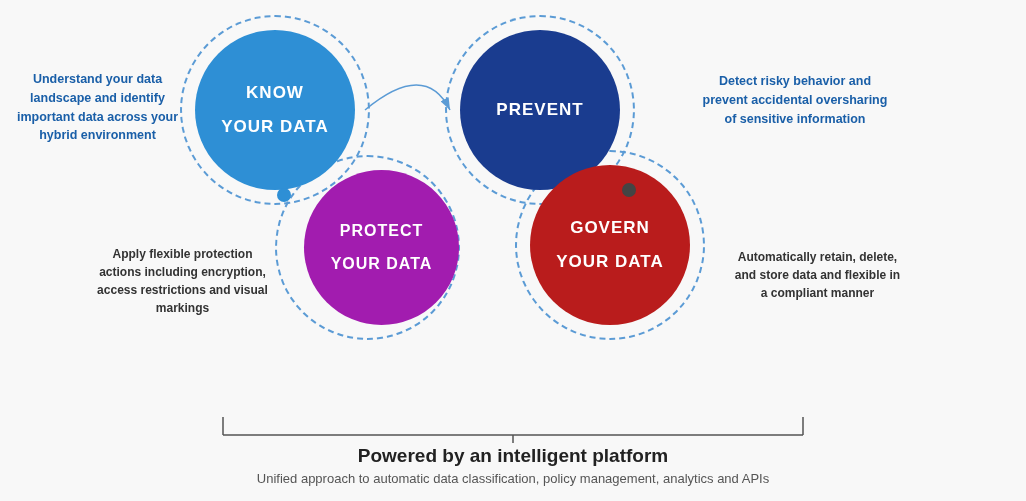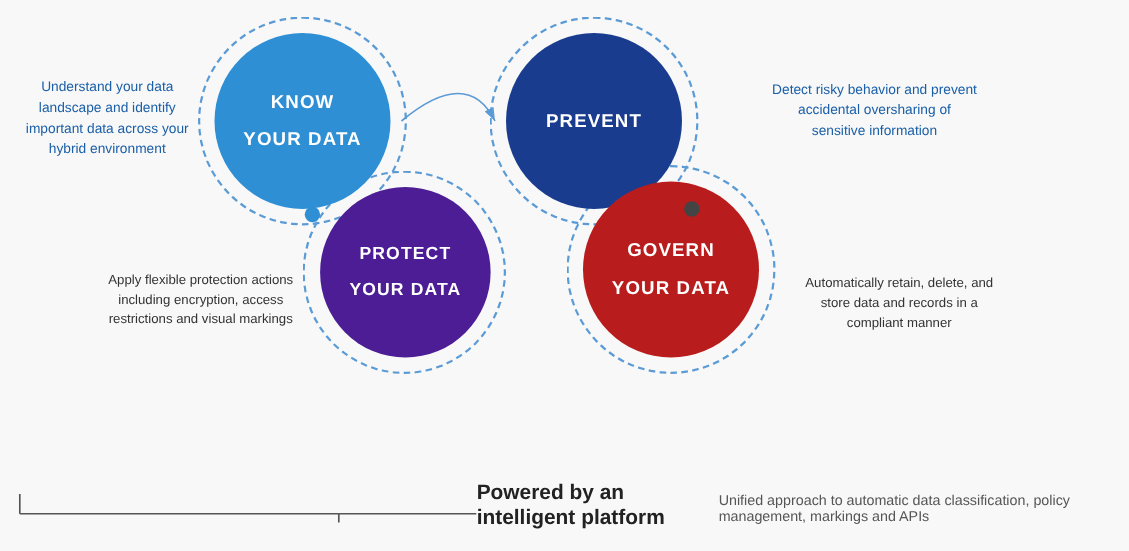--- a/index.html
+++ b/index.html
@@ -72,22 +72,22 @@
       left: 460px;
       top: 30px;
       font-size: 17px;
       line-height: 1.3;
       text-align: right;
     }
 
     .circle-protect {
       width: 155px;
       height: 155px;
-      background: #4c1d95;
-      left: 291px;
+      background: #a21caf;
+      left: 304px;
       top: 170px;
       font-size: 16px;
       line-height: 1.3;
     }
 
     .circle-govern {
       width: 160px;
       height: 160px;
       background: #b91c1c;
       left: 530px;
@@ -151,20 +151,21 @@
       top: 183px;
     }
 
     
     .annotation {
       position: absolute;
       font-size: 12.5px;
       color: #1a3c8f;
       text-align: center;
       line-height: 1.5;
+      font-weight: bold;
     }
 
     .annotation-know {
       left: 10px;
       top: 70px;
       width: 175px;
       text-align: center;
       color: #1a5fa8;
     }
 
@@ -192,21 +193,21 @@
       text-align: center;
       color: #333;
       font-size: 12px;
     }
 
     
     .bottom-section {
       width: 100%;
       padding: 10px 8px 15px;
       display: flex;
-      flex-direction: row;
+      flex-direction: column;
       align-items: center;
       position: relative;
     }
 
     
     .bottom-title {
       font-size: 19px;
       font-weight: 700;
       color: #222;
       margin-bottom: 4px;
@@ -272,35 +273,35 @@
       <span>GOVERN</span>
       <span>YOUR DATA</span>
     </div>
 
     <div class="dot dot-blue"></div>
     <div class="dot dot-dark"></div>
 
     <div class="annotation annotation-know">Understand your data landscape and identify important data across your hybrid environment</div>
     <div class="annotation annotation-prevent">Detect risky behavior and prevent accidental oversharing of sensitive information</div>
     <div class="annotation annotation-protect">Apply flexible protection actions including encryption, access restrictions and visual markings</div>
-    <div class="annotation annotation-govern">Automatically retain, delete, and store data and records in a compliant manner</div>
+    <div class="annotation annotation-govern">Automatically retain, delete, and store data and flexible in a compliant manner</div>
 
   </div>
 
   <div class="bottom-section">
 
     <svg width="600" height="30">
 
       <line x1="10" y1="2" x2="10" y2="20" stroke="#555" stroke-width="1.5"></line>
 
       <line x1="10" y1="20" x2="300" y2="20" stroke="#555" stroke-width="1.5"></line>
 
       <line x1="300" y1="20" x2="300" y2="28" stroke="#555" stroke-width="1.5"></line>
 
       <line x1="300" y1="20" x2="590" y2="20" stroke="#555" stroke-width="1.5"></line>
 
       <line x1="590" y1="2" x2="590" y2="20" stroke="#555" stroke-width="1.5"></line>
     </svg>
 
     <div class="bottom-title">Powered by an intelligent platform</div>
-    <div class="bottom-subtitle">Unified approach to automatic data classification, policy management, markings and APIs</div>
+    <div class="bottom-subtitle">Unified approach to automatic data classification, policy management, analytics and APIs</div>
   </div>
 </div>
 
 </body></html>

